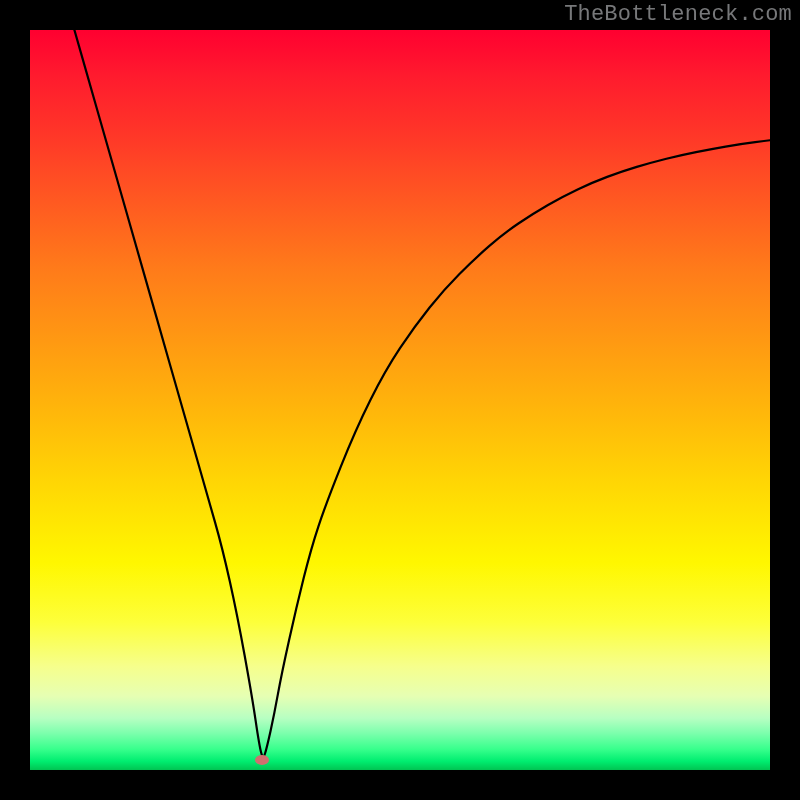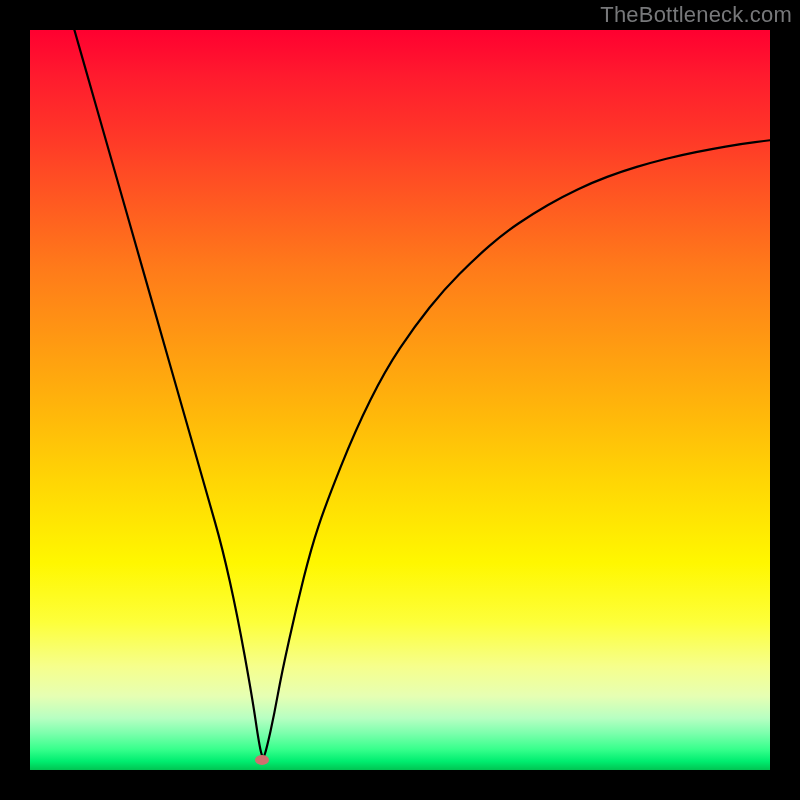--- a/index.html
+++ b/index.html
@@ -54,21 +54,21 @@
     width: 14px;
     height: 10px;
     border-radius: 50%;
     background: #cf6f6f;
     transform: translate(-50%, -50%);
   }
   .watermark {
     position: absolute;
     right: 8px;
     top: 2px;
-    font-family: Liberation Sans, sans-serif;
+    font-family: Liberation Mono, monospace;
     font-size: 22px;
     color: #77787a;
     letter-spacing: 0.2px;
     user-select: none;
   }
 </style>
 </head>
 <body>
 
 <div class="stage">

